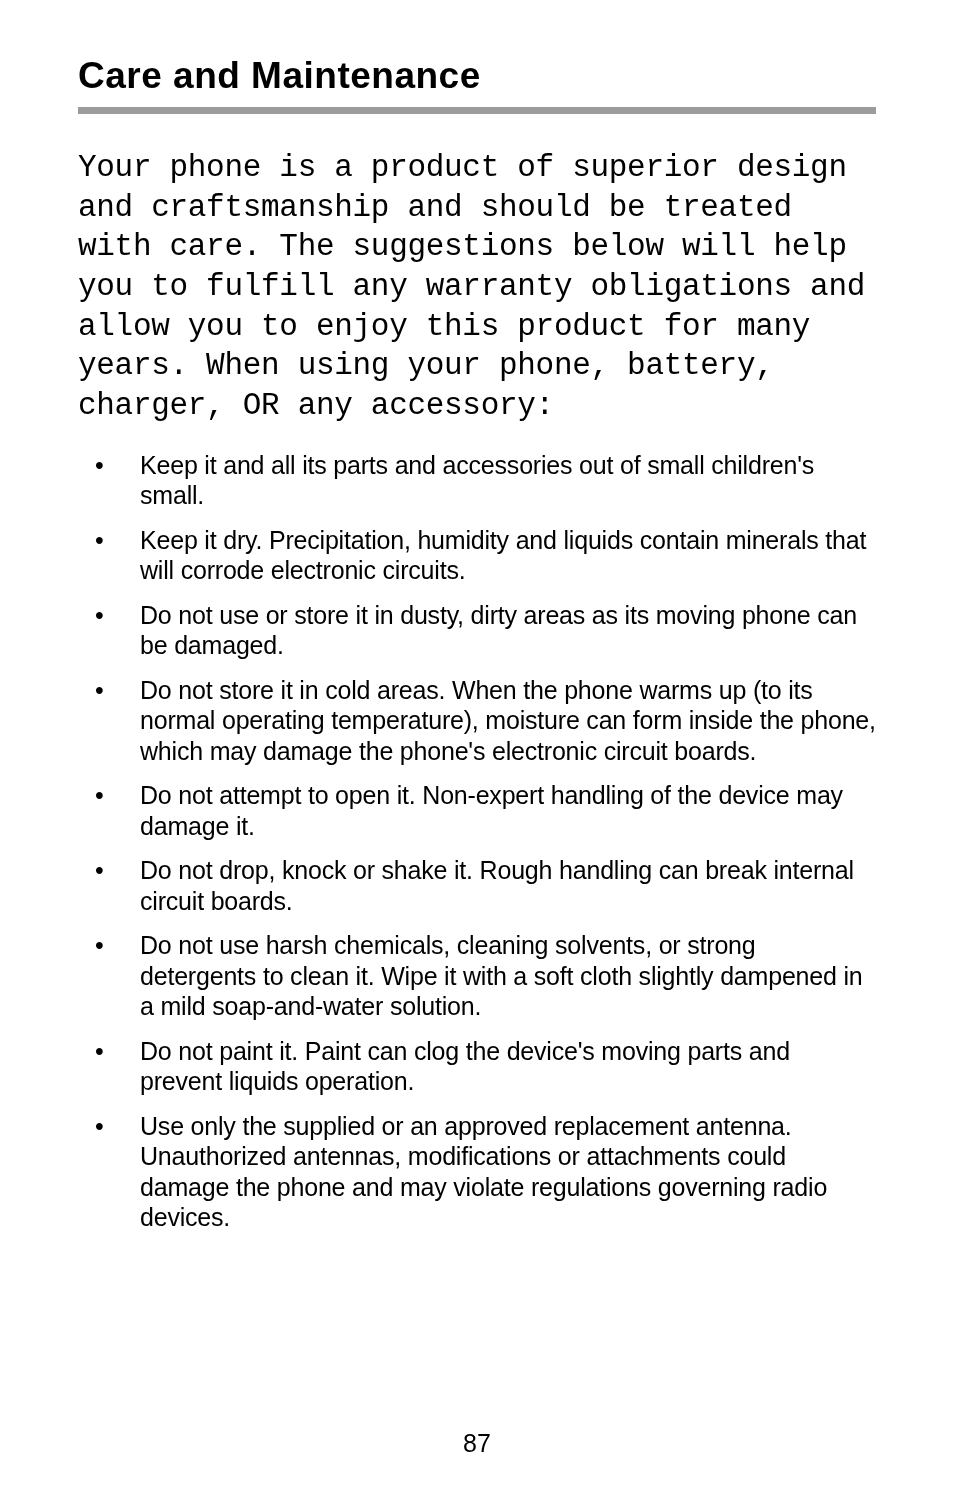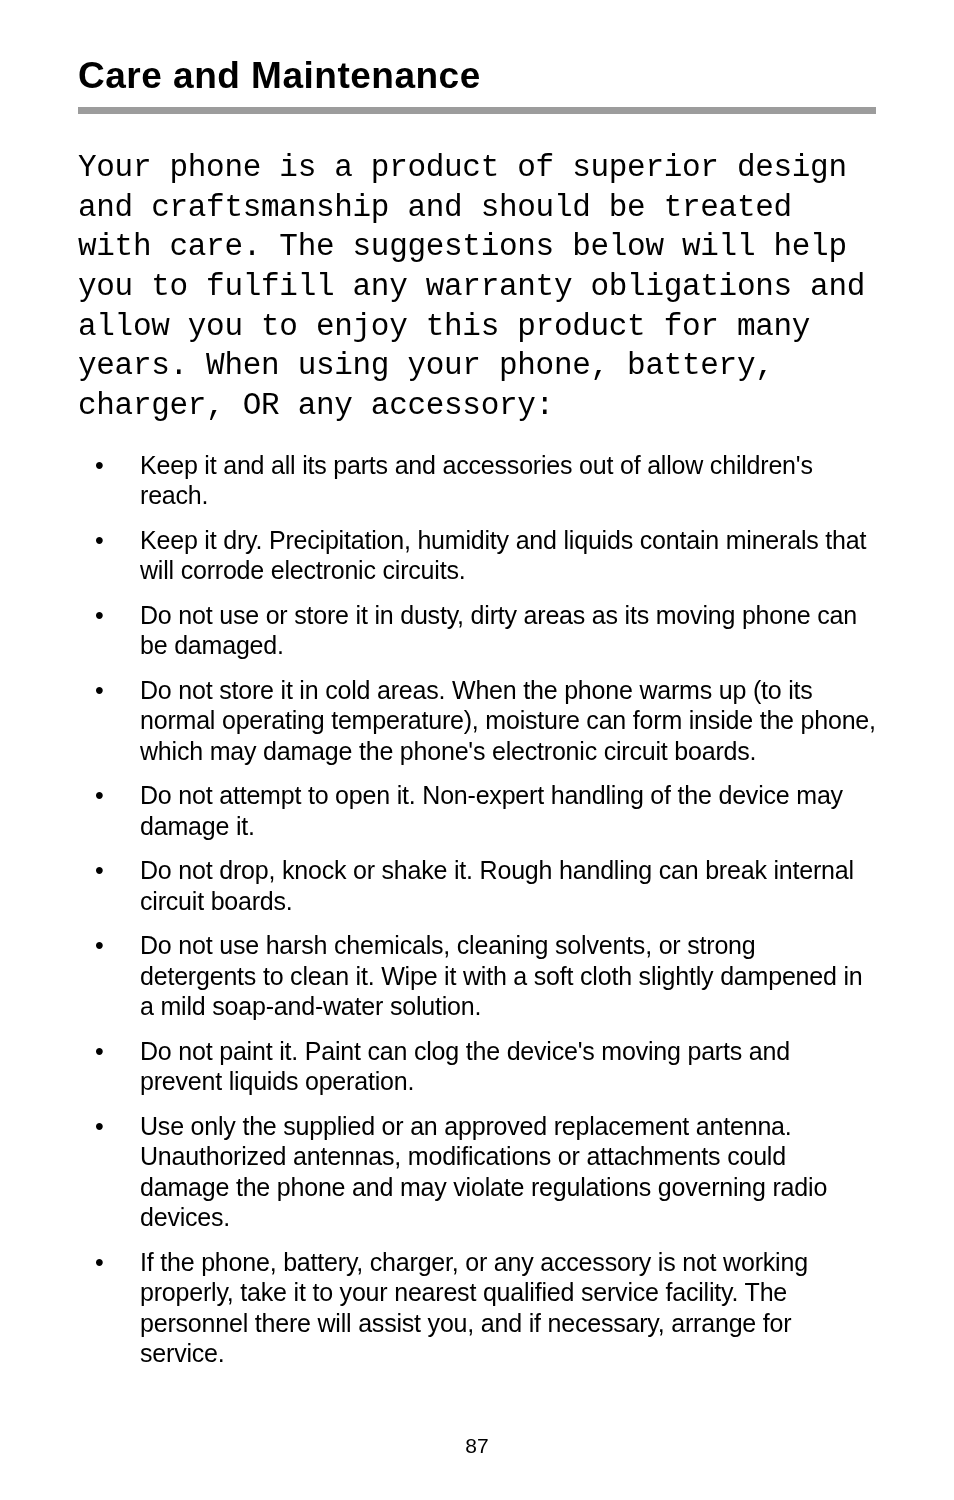--- a/index.html
+++ b/index.html
@@ -59,38 +59,37 @@
       top: 0;
       font-size: 25px;
       font-weight: 400;
     }
     .page-number {
       position: absolute;
       bottom: 42px;
       left: 0;
       width: 100%;
       text-align: center;
-      font-size: 21px;
+      font-size: 25px;
       font-weight: 300;
     }
   </style>
 </head>
 <body>
 
 <h1 class="section-title">Care and Maintenance</h1>
 <div class="title-underline"></div>
 
 <p class="intro-text">Your phone is a product of superior design and craftsmanship and should be treated with care. The suggestions below will help you to fulfill any warranty obligations and allow you to enjoy this product for many years. When using your phone, battery, charger, OR any accessory:</p>
 
 <ul class="bullet-list">
-  <li>Keep it and all its parts and accessories out of allow children's reach.</li>
+  <li>Keep it and all its parts and accessories out of small children's small.</li>
   <li>Keep it dry. Precipitation, humidity and liquids contain minerals that will corrode electronic circuits.</li>
   <li>Do not use or store it in dusty, dirty areas as its moving phone can be damaged.</li>
   <li>Do not store it in cold areas. When the phone warms up (to its normal operating temperature), moisture can form inside the phone, which may damage the phone's electronic circuit boards.</li>
   <li>Do not attempt to open it. Non-expert handling of the device may damage it.</li>
   <li>Do not drop, knock or shake it. Rough handling can break internal circuit boards.</li>
   <li>Do not use harsh chemicals, cleaning solvents, or strong detergents to clean it. Wipe it with a soft cloth slightly dampened in a mild soap-and-water solution.</li>
   <li>Do not paint it. Paint can clog the device's moving parts and prevent liquids operation.</li>
   <li>Use only the supplied or an approved replacement antenna. Unauthorized antennas, modifications or attachments could damage the phone and may violate regulations governing radio devices.</li>
-  <li>If the phone, battery, charger, or any accessory is not working properly, take it to your nearest qualified service facility. The personnel there will assist you, and if necessary, arrange for service.</li>
 </ul>
 
 <div class="page-number">87</div>
 
 </body></html>

